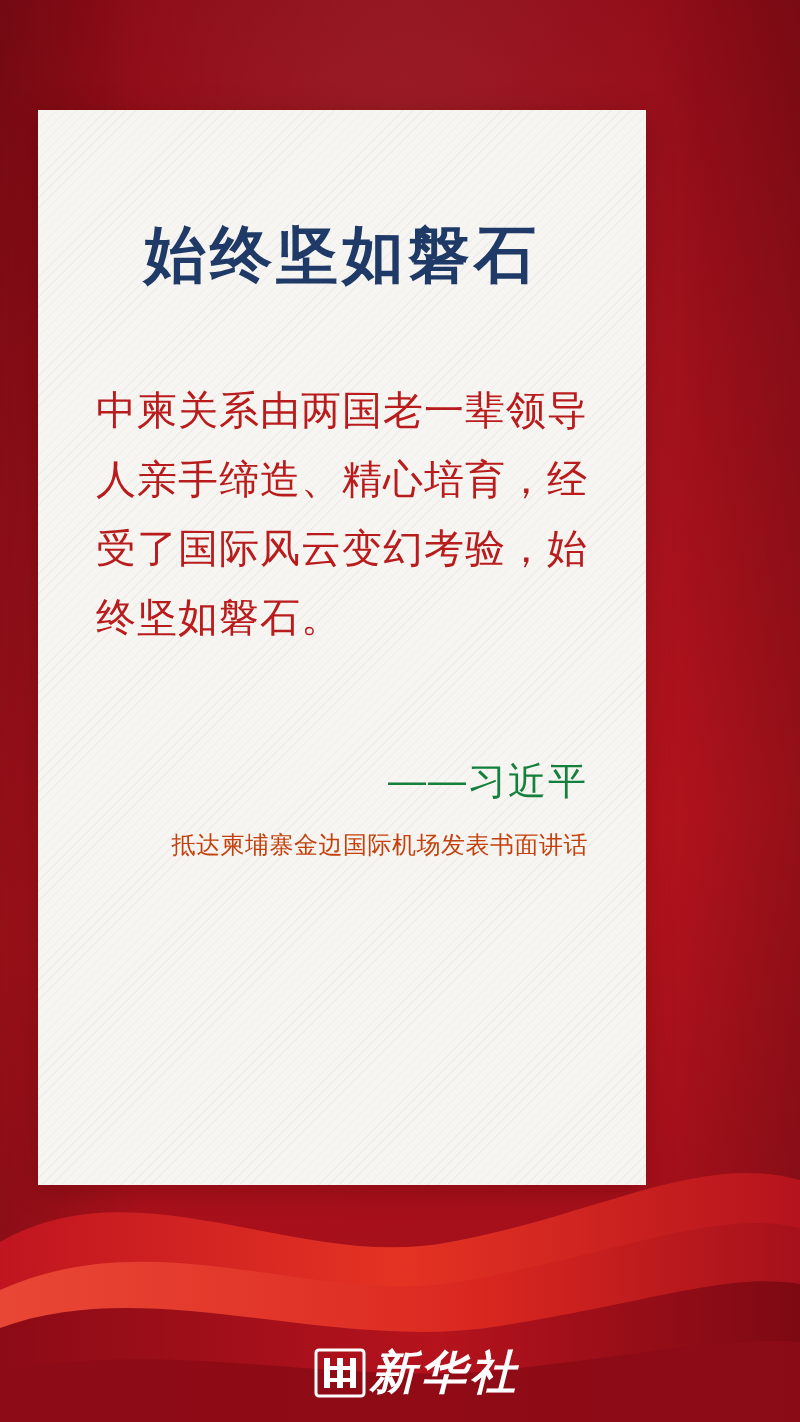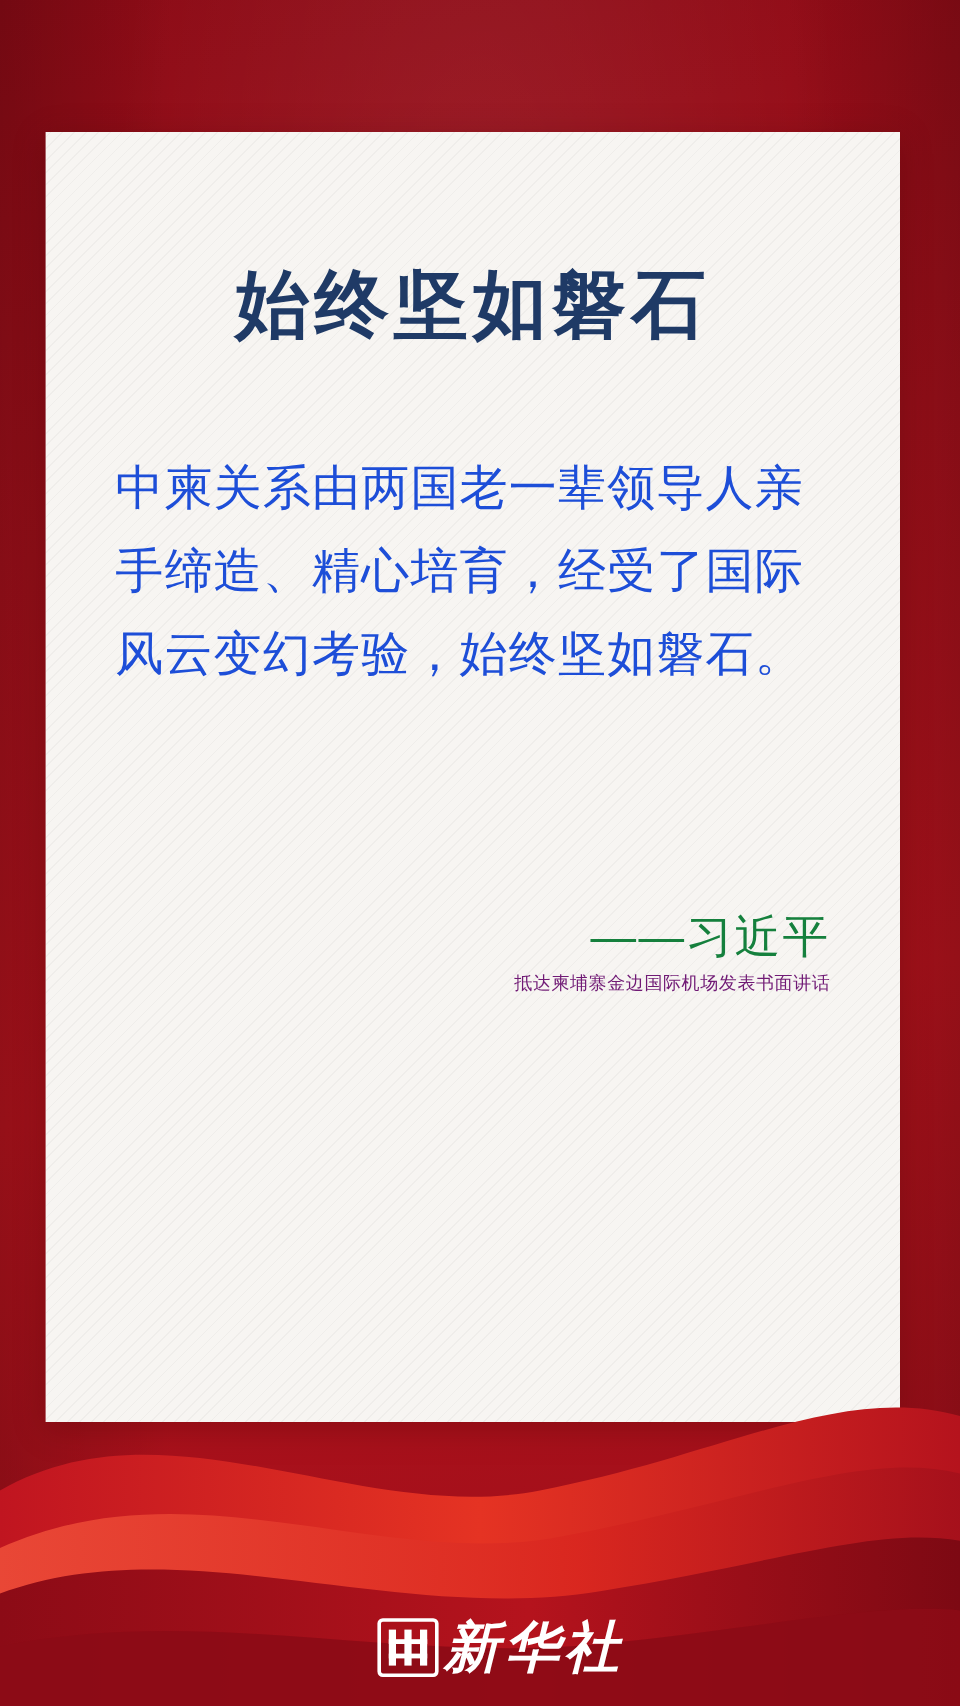--- a/index.html
+++ b/index.html
@@ -27,21 +27,21 @@
       radial-gradient(ellipse at 50% 20%, rgba(255,255,255,0.07) 0%, rgba(0,0,0,0) 55%),
       linear-gradient(90deg, rgba(0,0,0,0.18) 0%, rgba(0,0,0,0) 18%, rgba(0,0,0,0) 82%, rgba(0,0,0,0.18) 100%);
     pointer-events: none;
   }
 
   
   .card {
     position: absolute;
     left: 38px;
     top: 110px;
-    width: 712px;
+    width: 608px;
     height: 1075px;
     background: #f7f5f2;
     box-shadow: 0 6px 26px rgba(60, 0, 0, 0.28);
   }
   .card-texture {
     position: absolute;
     inset: 0;
     background-image: repeating-linear-gradient(
       -45deg,
       rgba(0,0,0,0.030) 0px,
@@ -69,45 +69,45 @@
     letter-spacing: 4px;
     color: #1f3a66;
     font-family: "Liberation Serif", "DejaVu Serif", serif;
   }
 
   .quote {
     margin: 0;
     padding-top: 85px;
     font-size: 40px;
     line-height: 1.72;
-    color: #1d4ed8;
+    color: #b91c1c;
     letter-spacing: 1px;
     text-align: left;
-    font-family: Liberation Mono, monospace;
+    font-family: Liberation Serif, serif;
   }
 
   .attribution-block {
     position: absolute;
     right: 58px;
     top: 645px;
     width: 560px;
     text-align: right;
   }
   .attribution {
     font-size: 38px;
     line-height: 1.4;
     color: #15803d;
     letter-spacing: 2px;
     font-family: "Liberation Sans", "DejaVu Sans", sans-serif;
   }
   .source-line {
-    margin-top: 0;
-    font-size: 15px;
+    margin-top: 18px;
+    font-size: 24px;
     line-height: 1.55;
-    color: #701a75;
+    color: #c2410c;
     letter-spacing: 0.5px;
   }
   .date-line {
     margin-top: 6px;
     font-size: 23px;
     line-height: 1.55;
     color: #1f3a66;
     letter-spacing: 0.5px;
   }
 

